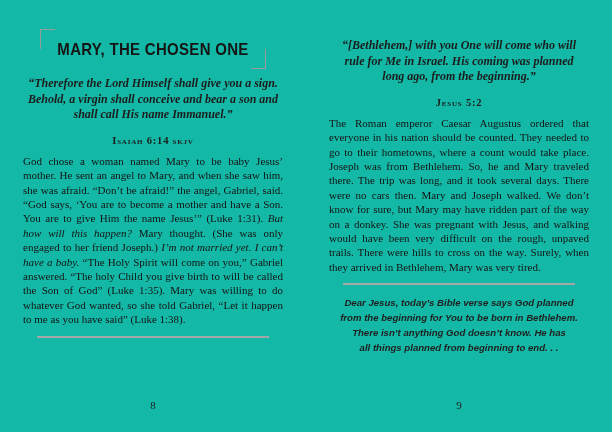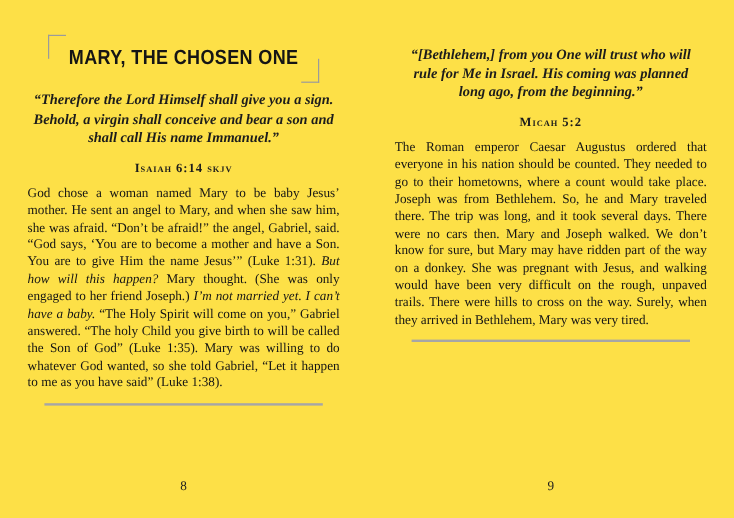--- a/index.html
+++ b/index.html
@@ -6,21 +6,21 @@
   html,body { width:612px; height:432px; }
   body {
     background:#ffffff;
     color:#1a1a1a;
     font-family:"Liberation Serif", serif;
     overflow:hidden;
   }
   .spread {
     display:flex;
     width:612px; height:432px;
-    background:#fde047;
+    background:#14b8a6;
   }
   .page {
     position:relative;
     width:306px; height:432px;
     padding:38px 23px 0 23px;
   }
   
   .title-row { text-align:center; margin-bottom:16px; }
   .title-wrap {
     position:relative;
@@ -121,20 +121,26 @@
       </span>
     </div>
     <div class="verse">“Therefore the Lord Himself shall give you a sign. Behold, a virgin shall conceive and bear a son and shall call His name Immanuel.”</div>
     <div class="reference">Isaiah 6:14 skjv</div>
     <div class="body"><span>God chose a woman named Mary to be baby Jesus’ mother. He sent an angel to Mary, and when she saw him, she was afraid. “Don’t be afraid!” the angel, Gabriel, said. “God says, ‘You are to become a mother and have a Son. You are to give Him the name Jesus’” (Luke 1:31). </span><span class="it">But how will this happen?</span><span> Mary thought. (She was only engaged to her friend Joseph.) </span><span class="it">I’m not married yet. I can’t have a baby.</span><span> “The Holy Spirit will come on you,” Gabriel answered. “The holy Child you give birth to will be called the Son of God” (Luke 1:35). Mary was willing to do whatever God wanted, so she told Gabriel, “Let it happen to me as you have said” (Luke 1:38).</span></div>
     <div class="divider"></div>
     <div class="pagenum">8</div>
   </div>
 
   <div class="page">
-    <div class="verse">“[Bethlehem,] from you One will trust who will rule for Me in Israel. His coming was planned long ago, from the beginning.”</div>
-    <div class="reference">Micah 5:2</div>
+    <div class="verse">“[Bethlehem,] with you One will come who will rule for Me in Israel. His coming was planned long ago, from the beginning.”</div>
+    <div class="reference">Jesus 5:2</div>
     <div class="body"><span>The Roman emperor Caesar Augustus ordered that everyone in his nation should be counted. They needed to go to their hometowns, where a count would take place. Joseph was from Bethlehem. So, he and Mary traveled there. The trip was long, and it took several days. There were no cars then. Mary and Joseph walked. We don’t know for sure, but Mary may have ridden part of the way on a donkey. She was pregnant with Jesus, and walking would have been very difficult on the rough, unpaved trails. There were hills to cross on the way. Surely, when they arrived in Bethlehem, Mary was very tired.</span></div>
     <div class="divider"></div>
+    <div class="prayer">
+      <div>Dear Jesus, today’s Bible verse says God planned</div>
+      <div>from the beginning for You to be born in Bethlehem.</div>
+      <div>There isn’t anything God doesn’t know. He has</div>
+      <div>all things planned from beginning to end. . .</div>
+    </div>
     <div class="pagenum">9</div>
   </div>
 
 </div>
 
 </body></html>

